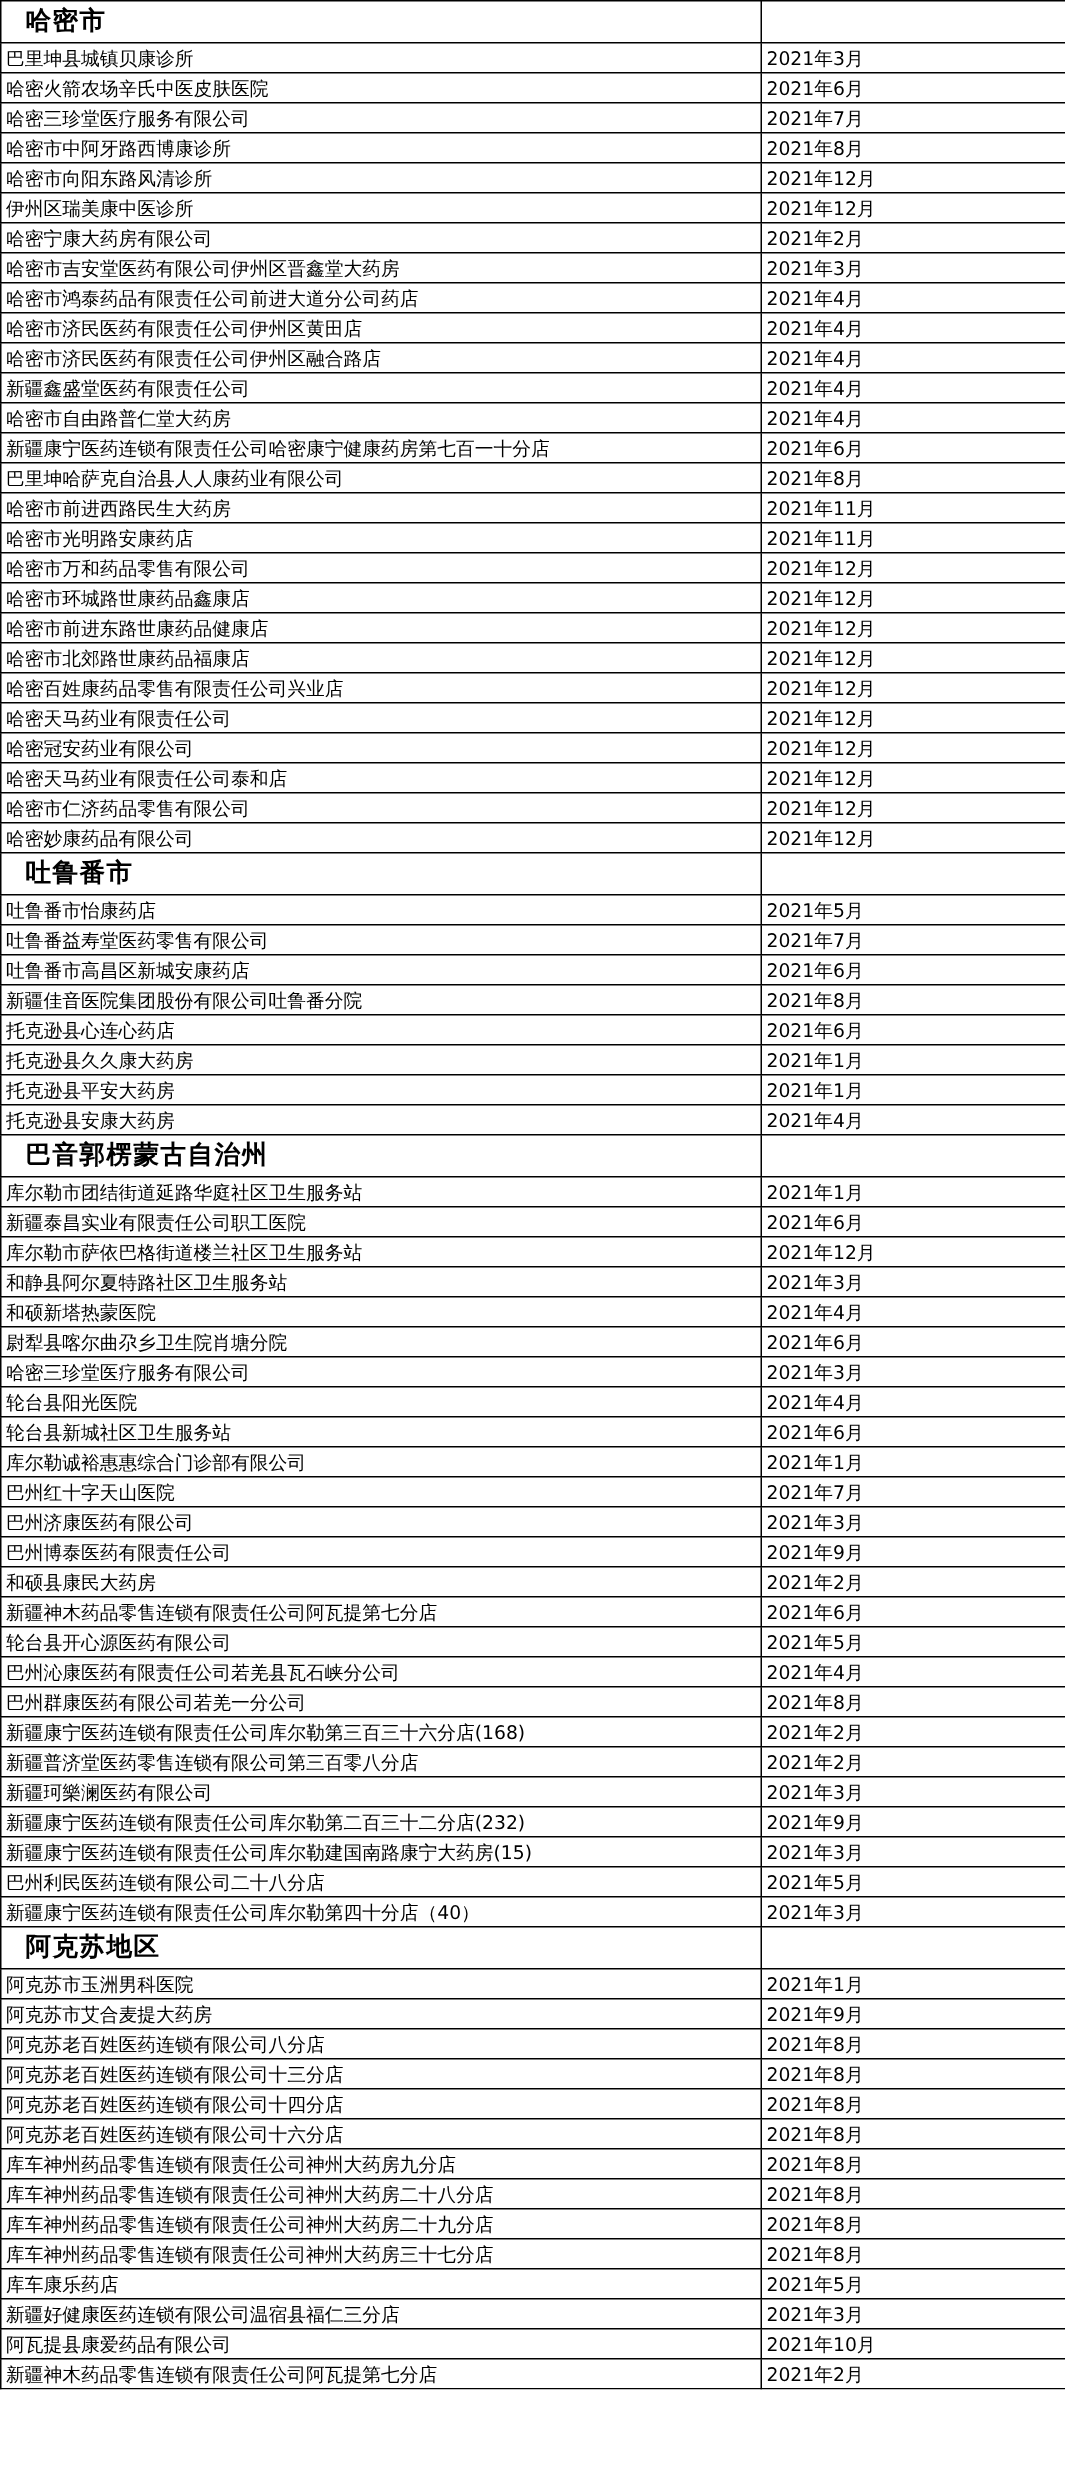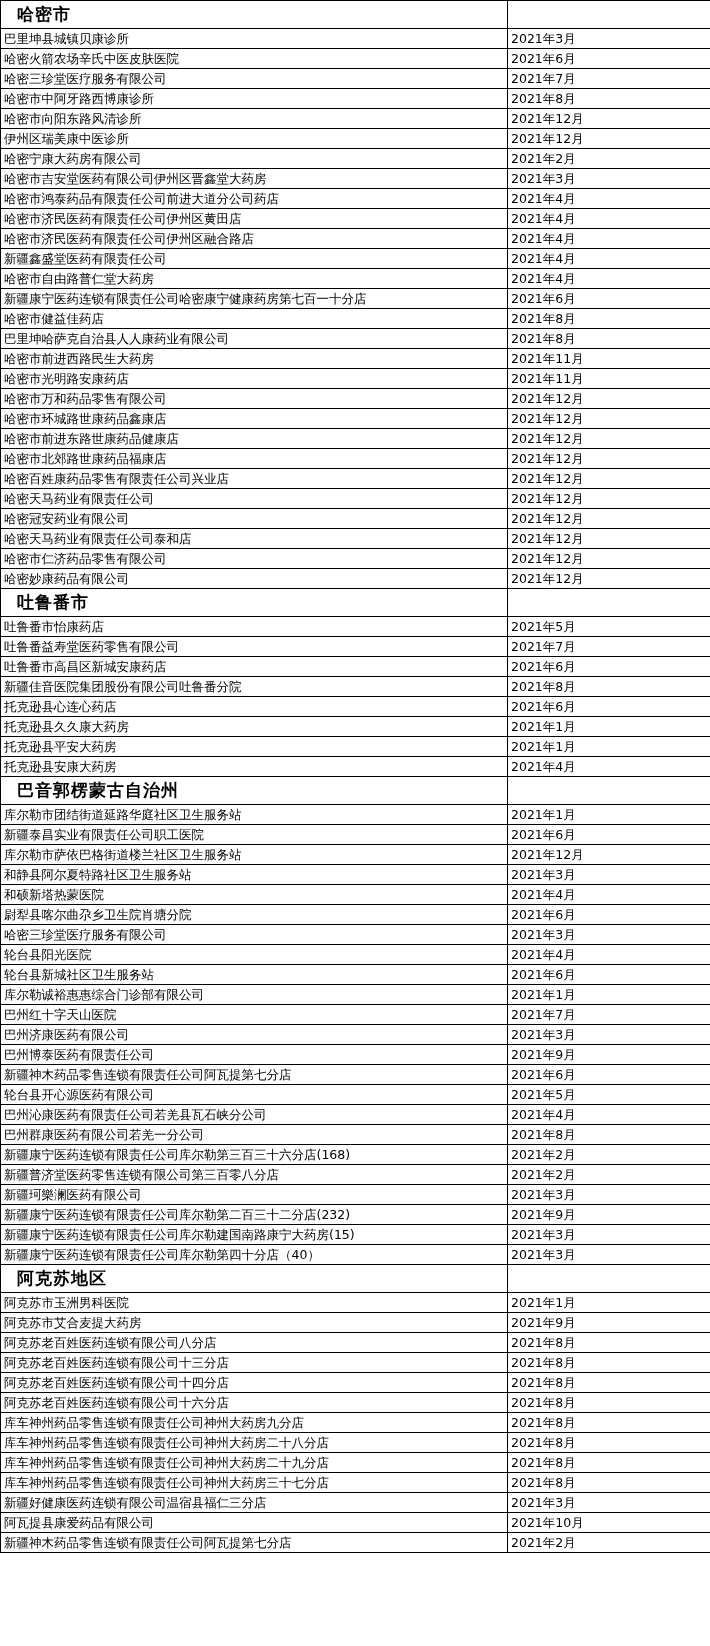--- a/index.html
+++ b/index.html
@@ -116,24 +116,20 @@
         </tr>
         <tr>
           <td class="name">哈密市自由路普仁堂大药房</td>
           <td class="date">2021年4月</td>
         </tr>
         <tr>
           <td class="name">新疆康宁医药连锁有限责任公司哈密康宁健康药房第七百一十分店</td>
           <td class="date">2021年6月</td>
         </tr>
         <tr>
-          <td class="name">哈密市健益佳药店</td>
-          <td class="date">2021年8月</td>
-        </tr>
-        <tr>
           <td class="name">巴里坤哈萨克自治县人人康药业有限公司</td>
           <td class="date">2021年8月</td>
         </tr>
         <tr>
           <td class="name">哈密市前进西路民生大药房</td>
           <td class="date">2021年11月</td>
         </tr>
         <tr>
           <td class="name">哈密市光明路安康药店</td>
           <td class="date">2021年11月</td>
@@ -264,20 +260,24 @@
         </tr>
         <tr>
           <td class="name">巴州济康医药有限公司</td>
           <td class="date">2021年3月</td>
         </tr>
         <tr>
           <td class="name">巴州博泰医药有限责任公司</td>
           <td class="date">2021年9月</td>
         </tr>
         <tr>
+          <td class="name">和硕县康民大药房</td>
+          <td class="date">2021年2月</td>
+        </tr>
+        <tr>
           <td class="name">新疆神木药品零售连锁有限责任公司阿瓦提第七分店</td>
           <td class="date">2021年6月</td>
         </tr>
         <tr>
           <td class="name">轮台县开心源医药有限公司</td>
           <td class="date">2021年5月</td>
         </tr>
         <tr>
           <td class="name">巴州沁康医药有限责任公司若羌县瓦石峡分公司</td>
           <td class="date">2021年4月</td>
@@ -298,20 +298,24 @@
           <td class="name">新疆珂樂澜医药有限公司</td>
           <td class="date">2021年3月</td>
         </tr>
         <tr>
           <td class="name">新疆康宁医药连锁有限责任公司库尔勒第二百三十二分店(232)</td>
           <td class="date">2021年9月</td>
         </tr>
         <tr>
           <td class="name">新疆康宁医药连锁有限责任公司库尔勒建国南路康宁大药房(15)</td>
           <td class="date">2021年3月</td>
+        </tr>
+        <tr>
+          <td class="name">巴州利民医药连锁有限公司二十八分店</td>
+          <td class="date">2021年5月</td>
         </tr>
         <tr>
           <td class="name">新疆康宁医药连锁有限责任公司库尔勒第四十分店（40）</td>
           <td class="date">2021年3月</td>
         </tr>
         <tr class="section">
           <td class="sec-title">阿克苏地区</td>
           <td class="sec-empty">&nbsp;</td>
         </tr>
         <tr>
@@ -346,20 +350,24 @@
           <td class="name">库车神州药品零售连锁有限责任公司神州大药房二十八分店</td>
           <td class="date">2021年8月</td>
         </tr>
         <tr>
           <td class="name">库车神州药品零售连锁有限责任公司神州大药房二十九分店</td>
           <td class="date">2021年8月</td>
         </tr>
         <tr>
           <td class="name">库车神州药品零售连锁有限责任公司神州大药房三十七分店</td>
           <td class="date">2021年8月</td>
+        </tr>
+        <tr>
+          <td class="name">库车康乐药店</td>
+          <td class="date">2021年5月</td>
         </tr>
         <tr>
           <td class="name">新疆好健康医药连锁有限公司温宿县福仁三分店</td>
           <td class="date">2021年3月</td>
         </tr>
         <tr>
           <td class="name">阿瓦提县康爱药品有限公司</td>
           <td class="date">2021年10月</td>
         </tr>
         <tr>

